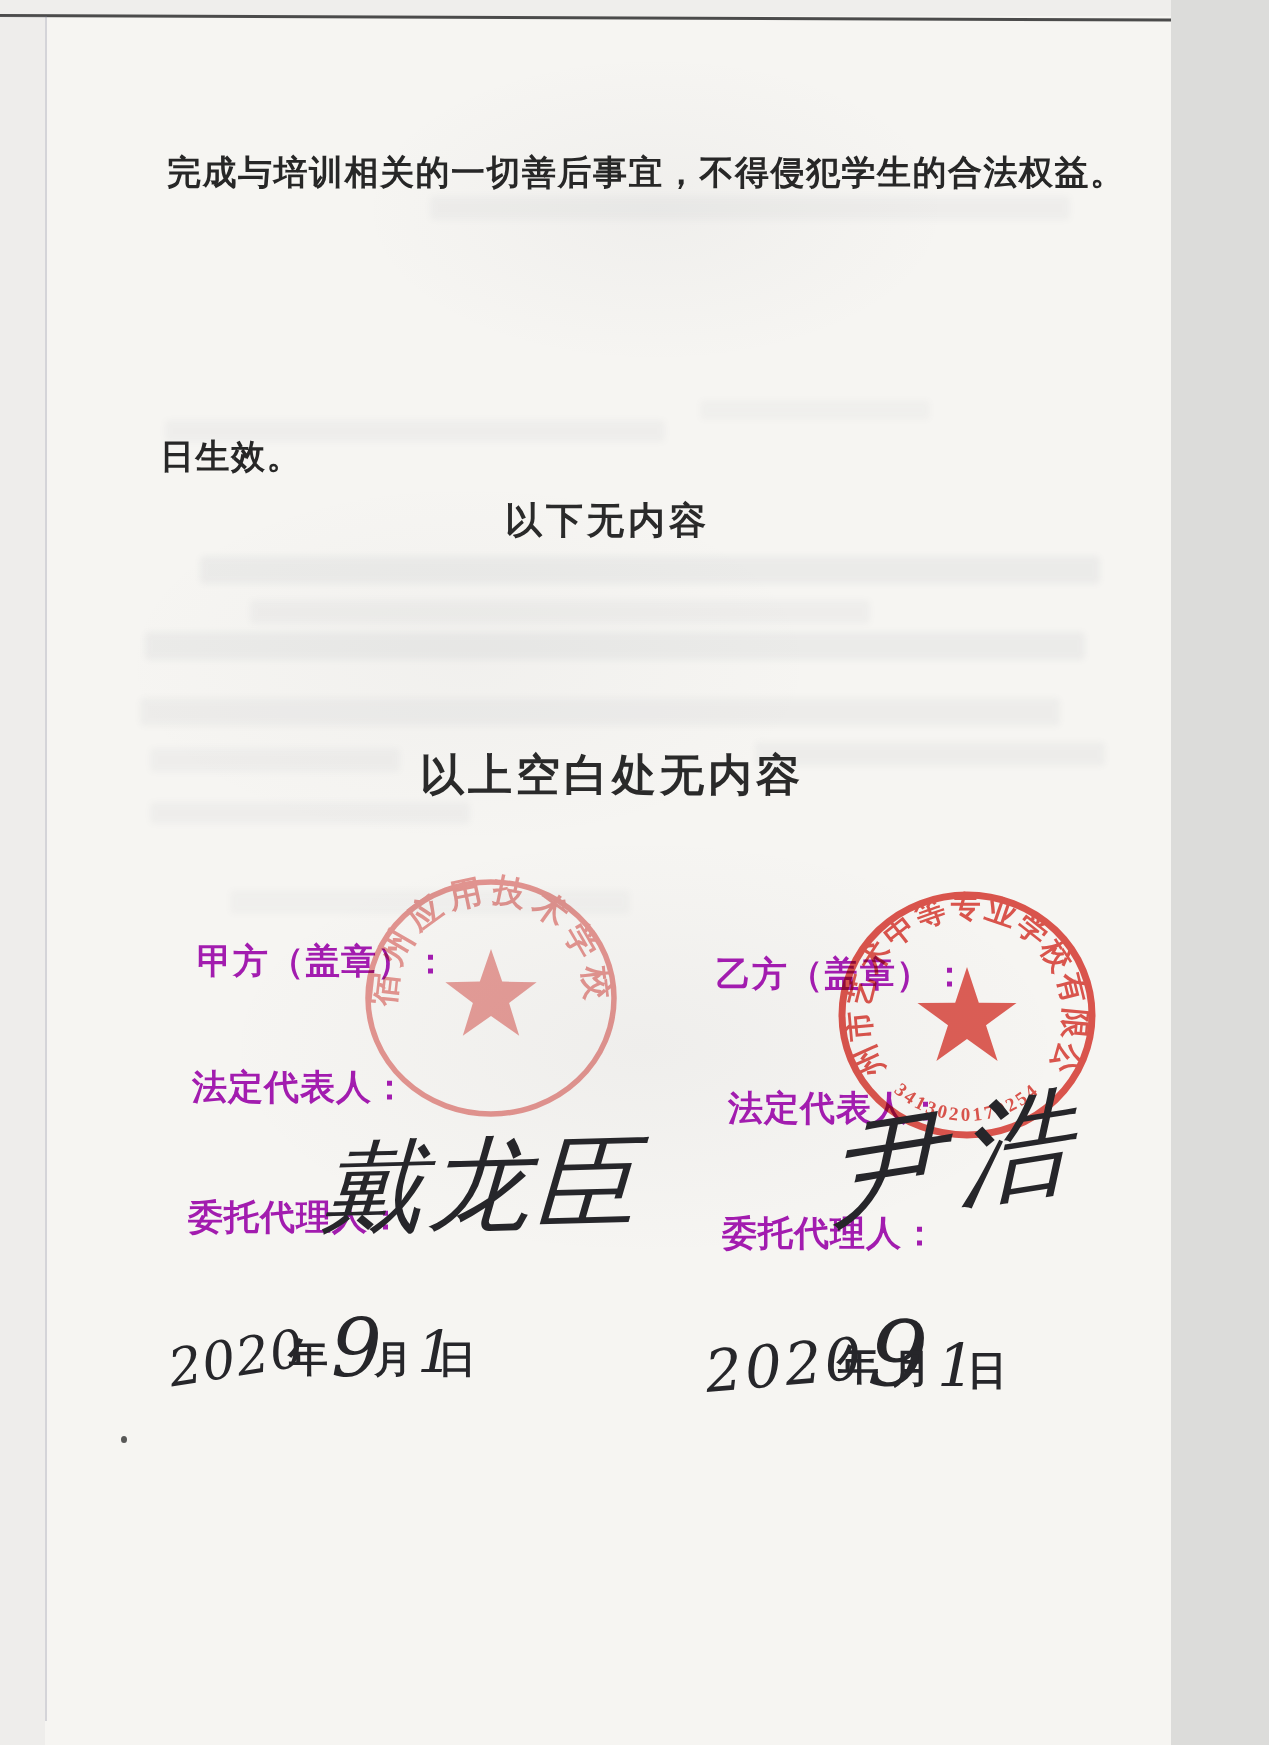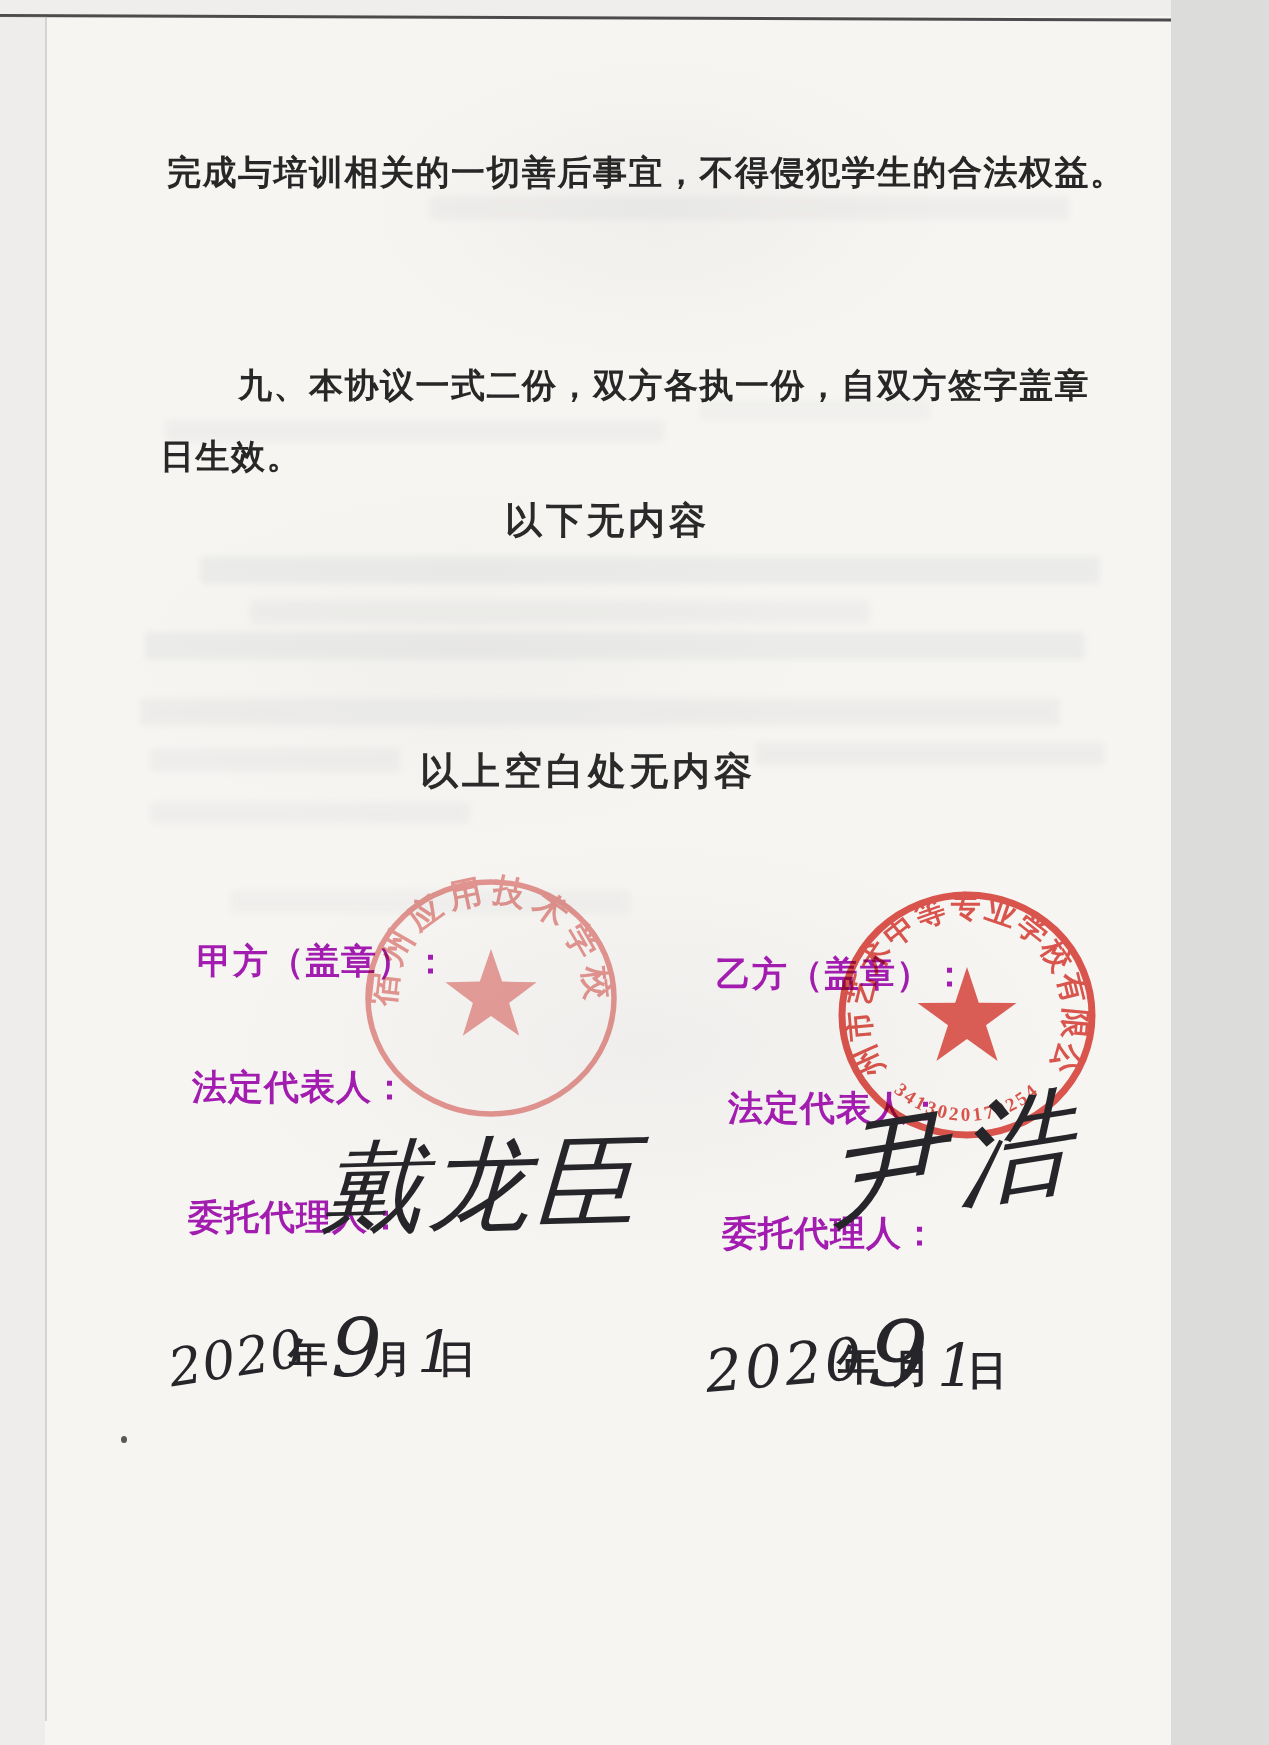--- a/index.html
+++ b/index.html
@@ -84,25 +84,24 @@
   <div class="bleed" style="left:200px;top:556px;width:900px;height:28px;opacity:.07"></div>
   <div class="bleed" style="left:250px;top:600px;width:620px;height:24px;opacity:.05"></div>
   <div class="bleed" style="left:145px;top:632px;width:940px;height:28px;opacity:.07"></div>
   <div class="bleed" style="left:140px;top:698px;width:920px;height:28px;opacity:.06"></div>
   <div class="bleed" style="left:755px;top:742px;width:350px;height:24px;opacity:.06"></div>
   <div class="bleed" style="left:150px;top:748px;width:250px;height:24px;opacity:.05"></div>
   <div class="bleed" style="left:150px;top:802px;width:320px;height:22px;opacity:.05"></div>
   <div class="bleed" style="left:230px;top:890px;width:400px;height:24px;opacity:.04"></div>
 
   <div class="body-line" style="left:167px;top:150px">完成与培训相关的一切善后事宜，不得侵犯学生的合法权益。</div>
-  <div class="body-line" style="left:238px;top:363px">九、本协议一式二份，双方各执一份，自双方签字盖章</div>
   <div class="body-line" style="left:160px;top:434px">日生效。</div>
 
   <div class="center-note" style="left:505px;top:496px">以下无内容</div>
-  <div class="center-note" style="left:420px;top:746px;font-size:38px">以上空白处无内容</div>
+  <div class="center-note" style="left:420px;top:746px;font-size:44px">以上空白处无内容</div>
 
   <div class="field-label" style="left:197px;top:938px">甲方（盖章）：</div>
   <div class="field-label" style="left:716px;top:951px">乙方（盖章）：</div>
   <div class="field-label" style="left:192px;top:1064px">法定代表人：</div>
   <div class="field-label" style="left:728px;top:1085px">法定代表人：</div>
   <div class="field-label" style="left:188px;top:1194px">委托代理人：</div>
   <div class="field-label" style="left:722px;top:1210px">委托代理人：</div>
 
   <svg class="stamp stamp-a" width="270" height="250" viewBox="0 0 270 250">
     <ellipse cx="135" cy="125" rx="123" ry="116" fill="none" stroke="#e5817d" stroke-width="5.5"></ellipse>

